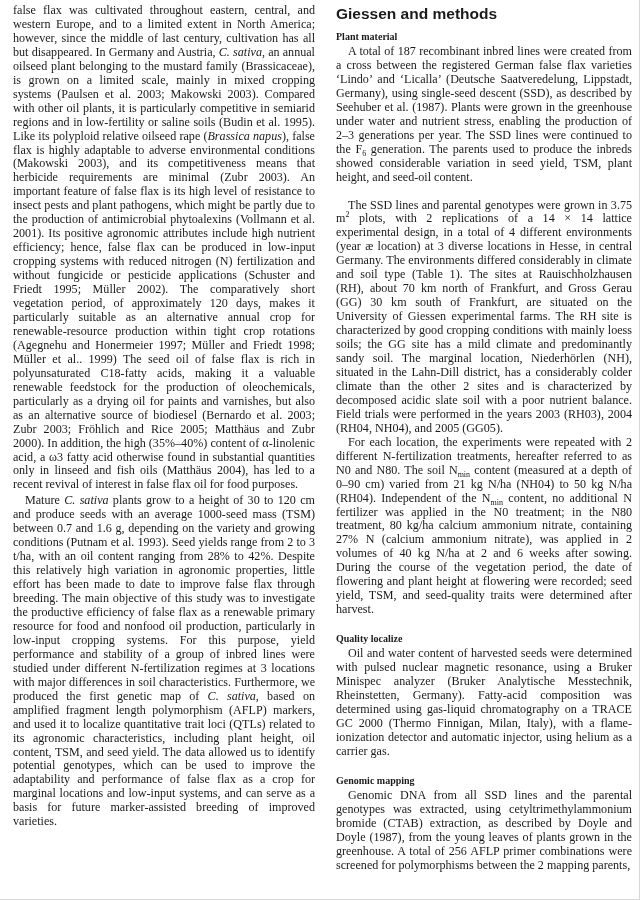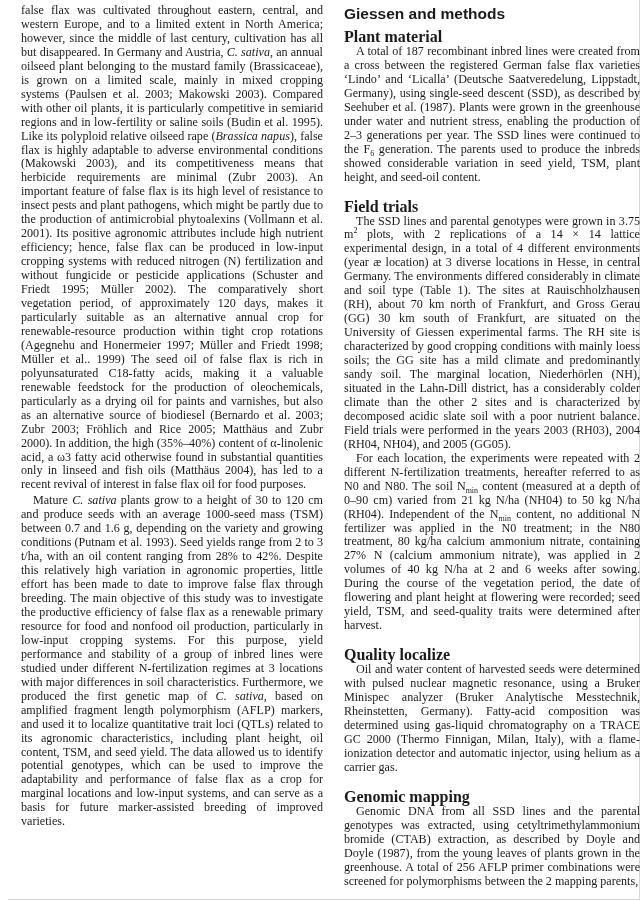--- a/index.html
+++ b/index.html
@@ -1,27 +1,27 @@
 <!DOCTYPE html>
 <html><head>
 <meta charset="utf-8">
 <style>
   html, body { margin: 0; padding: 0; background: #ffffff; }
   body { width: 640px; height: 900px; overflow: hidden; position: relative;
          font-family: "Liberation Serif", "DejaVu Serif", serif; color: #1a1a1a; }
-  .page { position: absolute; inset: 0; border-right: 1px solid #d8d8d8; border-bottom: 1px solid #d8d8d8; margin-left: 8px; }
+  .page { position: absolute; inset: 0; border-right: 1px solid #d8d8d8; border-bottom: 1px solid #d8d8d8; }
   .col { position: absolute; top: 4px; font-size: 12.1px; line-height: 13.95px; text-align: justify; }
   .col-left { left: 13px; width: 302px; }
   .col-right { left: 336px; width: 296px; }
   p { margin: 0; }
   p.indent { text-indent: 12px; }
   .sec-title { font-family: "Liberation Sans", "DejaVu Sans", sans-serif; font-weight: bold;
                font-size: 15.5px; margin: 1px 0 6px 0; line-height: 18px; }
   .sub-title { font-family: "Liberation Serif", "DejaVu Serif", serif; font-weight: bold;
-               font-size: 16px; line-height: 15px; margin: 0 0 1px 0; }
+               font-size: 10px; line-height: 15px; margin: 0 0 1px 0; }
   .gap { height: 14px; }
   i { font-style: italic; }
   sub, sup { font-size: 8px; line-height: 0; }
 </style>
 </head>
 <body>
 
 <div class="page">
 
   <div class="col col-left">
@@ -29,21 +29,20 @@
     <p class="indent" style="margin-top:2px"><span>Mature </span><i>C. sativa</i><span> plants grow to a height of 30 to 120 cm and produce seeds with an average 1000-seed mass (TSM) between 0.7 and 1.6 g, depending on the variety and growing conditions (Putnam et al. 1993). Seed yields range from 2 to 3 t/ha, with an oil content ranging from 28% to 42%. Despite this relatively high variation in agronomic properties, little effort has been made to date to improve false flax through breeding. The main objective of this study was to investigate the productive efficiency of false flax as a renewable primary resource for food and nonfood oil production, particularly in low-input cropping systems. For this purpose, yield performance and stability of a group of inbred lines were studied under different N-fertilization regimes at 3 locations with major differences in soil characteristics. Furthermore, we produced the first genetic map of </span><i>C. sativa</i><span>, based on amplified fragment length polymorphism (AFLP) markers, and used it to localize quantitative trait loci (QTLs) related to its agronomic characteristics, including plant height, oil content, TSM, and seed yield. The data allowed us to identify potential genotypes, which can be used to improve the adaptability and performance of false flax as a crop for marginal locations and low-input systems, and can serve as a basis for future marker-assisted breeding of improved varieties.</span></p>
   </div>
 
   <div class="col col-right">
     <div class="sec-title">Giessen and methods</div>
 
     <div class="sub-title">Plant material</div>
     <p class="indent"><span>A total of 187 recombinant inbred lines were created from a cross between the registered German false flax varieties ‘Lindo’ and ‘Licalla’ (Deutsche Saatveredelung, Lippstadt, Germany), using single-seed descent (SSD), as described by Seehuber et al. (1987). Plants were grown in the greenhouse under water and nutrient stress, enabling the production of 2–3 generations per year. The SSD lines were continued to the F</span><sub>6</sub><span> generation. The parents used to produce the inbreds showed considerable variation in seed yield, TSM, plant height, and seed-oil content.</span></p>
 
     <div class="gap"></div>
-    <div class="sub-title">Field trials</div>
     <p class="indent"><span>The SSD lines and parental genotypes were grown in 3.75 m</span><sup>2</sup><span> plots, with 2 replications of a 14 × 14 lattice experimental design, in a total of 4 different environments (year æ location) at 3 diverse locations in Hesse, in central Germany. The environments differed considerably in climate and soil type (Table 1). The sites at Rauischholzhausen (RH), about 70 km north of Frankfurt, and Gross Gerau (GG) 30 km south of Frankfurt, are situated on the University of Giessen experimental farms. The RH site is characterized by good cropping conditions with mainly loess soils; the GG site has a mild climate and predominantly sandy soil. The marginal location, Niederhörlen (NH), situated in the Lahn-Dill district, has a considerably colder climate than the other 2 sites and is characterized by decomposed acidic slate soil with a poor nutrient balance. Field trials were performed in the years 2003 (RH03), 2004 (RH04, NH04), and 2005 (GG05).</span></p>
     <p class="indent"><span>For each location, the experiments were repeated with 2 different N-fertilization treatments, hereafter referred to as N0 and N80. The soil N</span><sub>min</sub><span> content (measured at a depth of 0–90 cm) varied from 21 kg N/ha (NH04) to 50 kg N/ha (RH04). Independent of the N</span><sub>min</sub><span> content, no additional N fertilizer was applied in the N0 treatment; in the N80 treatment, 80 kg/ha calcium ammonium nitrate, containing 27% N (calcium ammonium nitrate), was applied in 2 volumes of 40 kg N/ha at 2 and 6 weeks after sowing. During the course of the vegetation period, the date of flowering and plant height at flowering were recorded; seed yield, TSM, and seed-quality traits were determined after harvest.</span></p>
 
     <div class="gap"></div>
     <div class="sub-title">Quality localize</div>
     <p class="indent">Oil and water content of harvested seeds were determined with pulsed nuclear magnetic resonance, using a Bruker Minispec analyzer (Bruker Analytische Messtechnik, Rheinstetten, Germany). Fatty-acid composition was determined using gas-liquid chromatography on a TRACE GC 2000 (Thermo Finnigan, Milan, Italy), with a flame-ionization detector and automatic injector, using helium as a carrier gas.</p>
 
     <div class="gap"></div>
     <div class="sub-title">Genomic mapping</div>
     <p class="indent">Genomic DNA from all SSD lines and the parental genotypes was extracted, using cetyltrimethylammonium bromide (CTAB) extraction, as described by Doyle and Doyle (1987), from the young leaves of plants grown in the greenhouse. A total of 256 AFLP primer combinations were screened for polymorphisms between the 2 mapping parents,</p>

